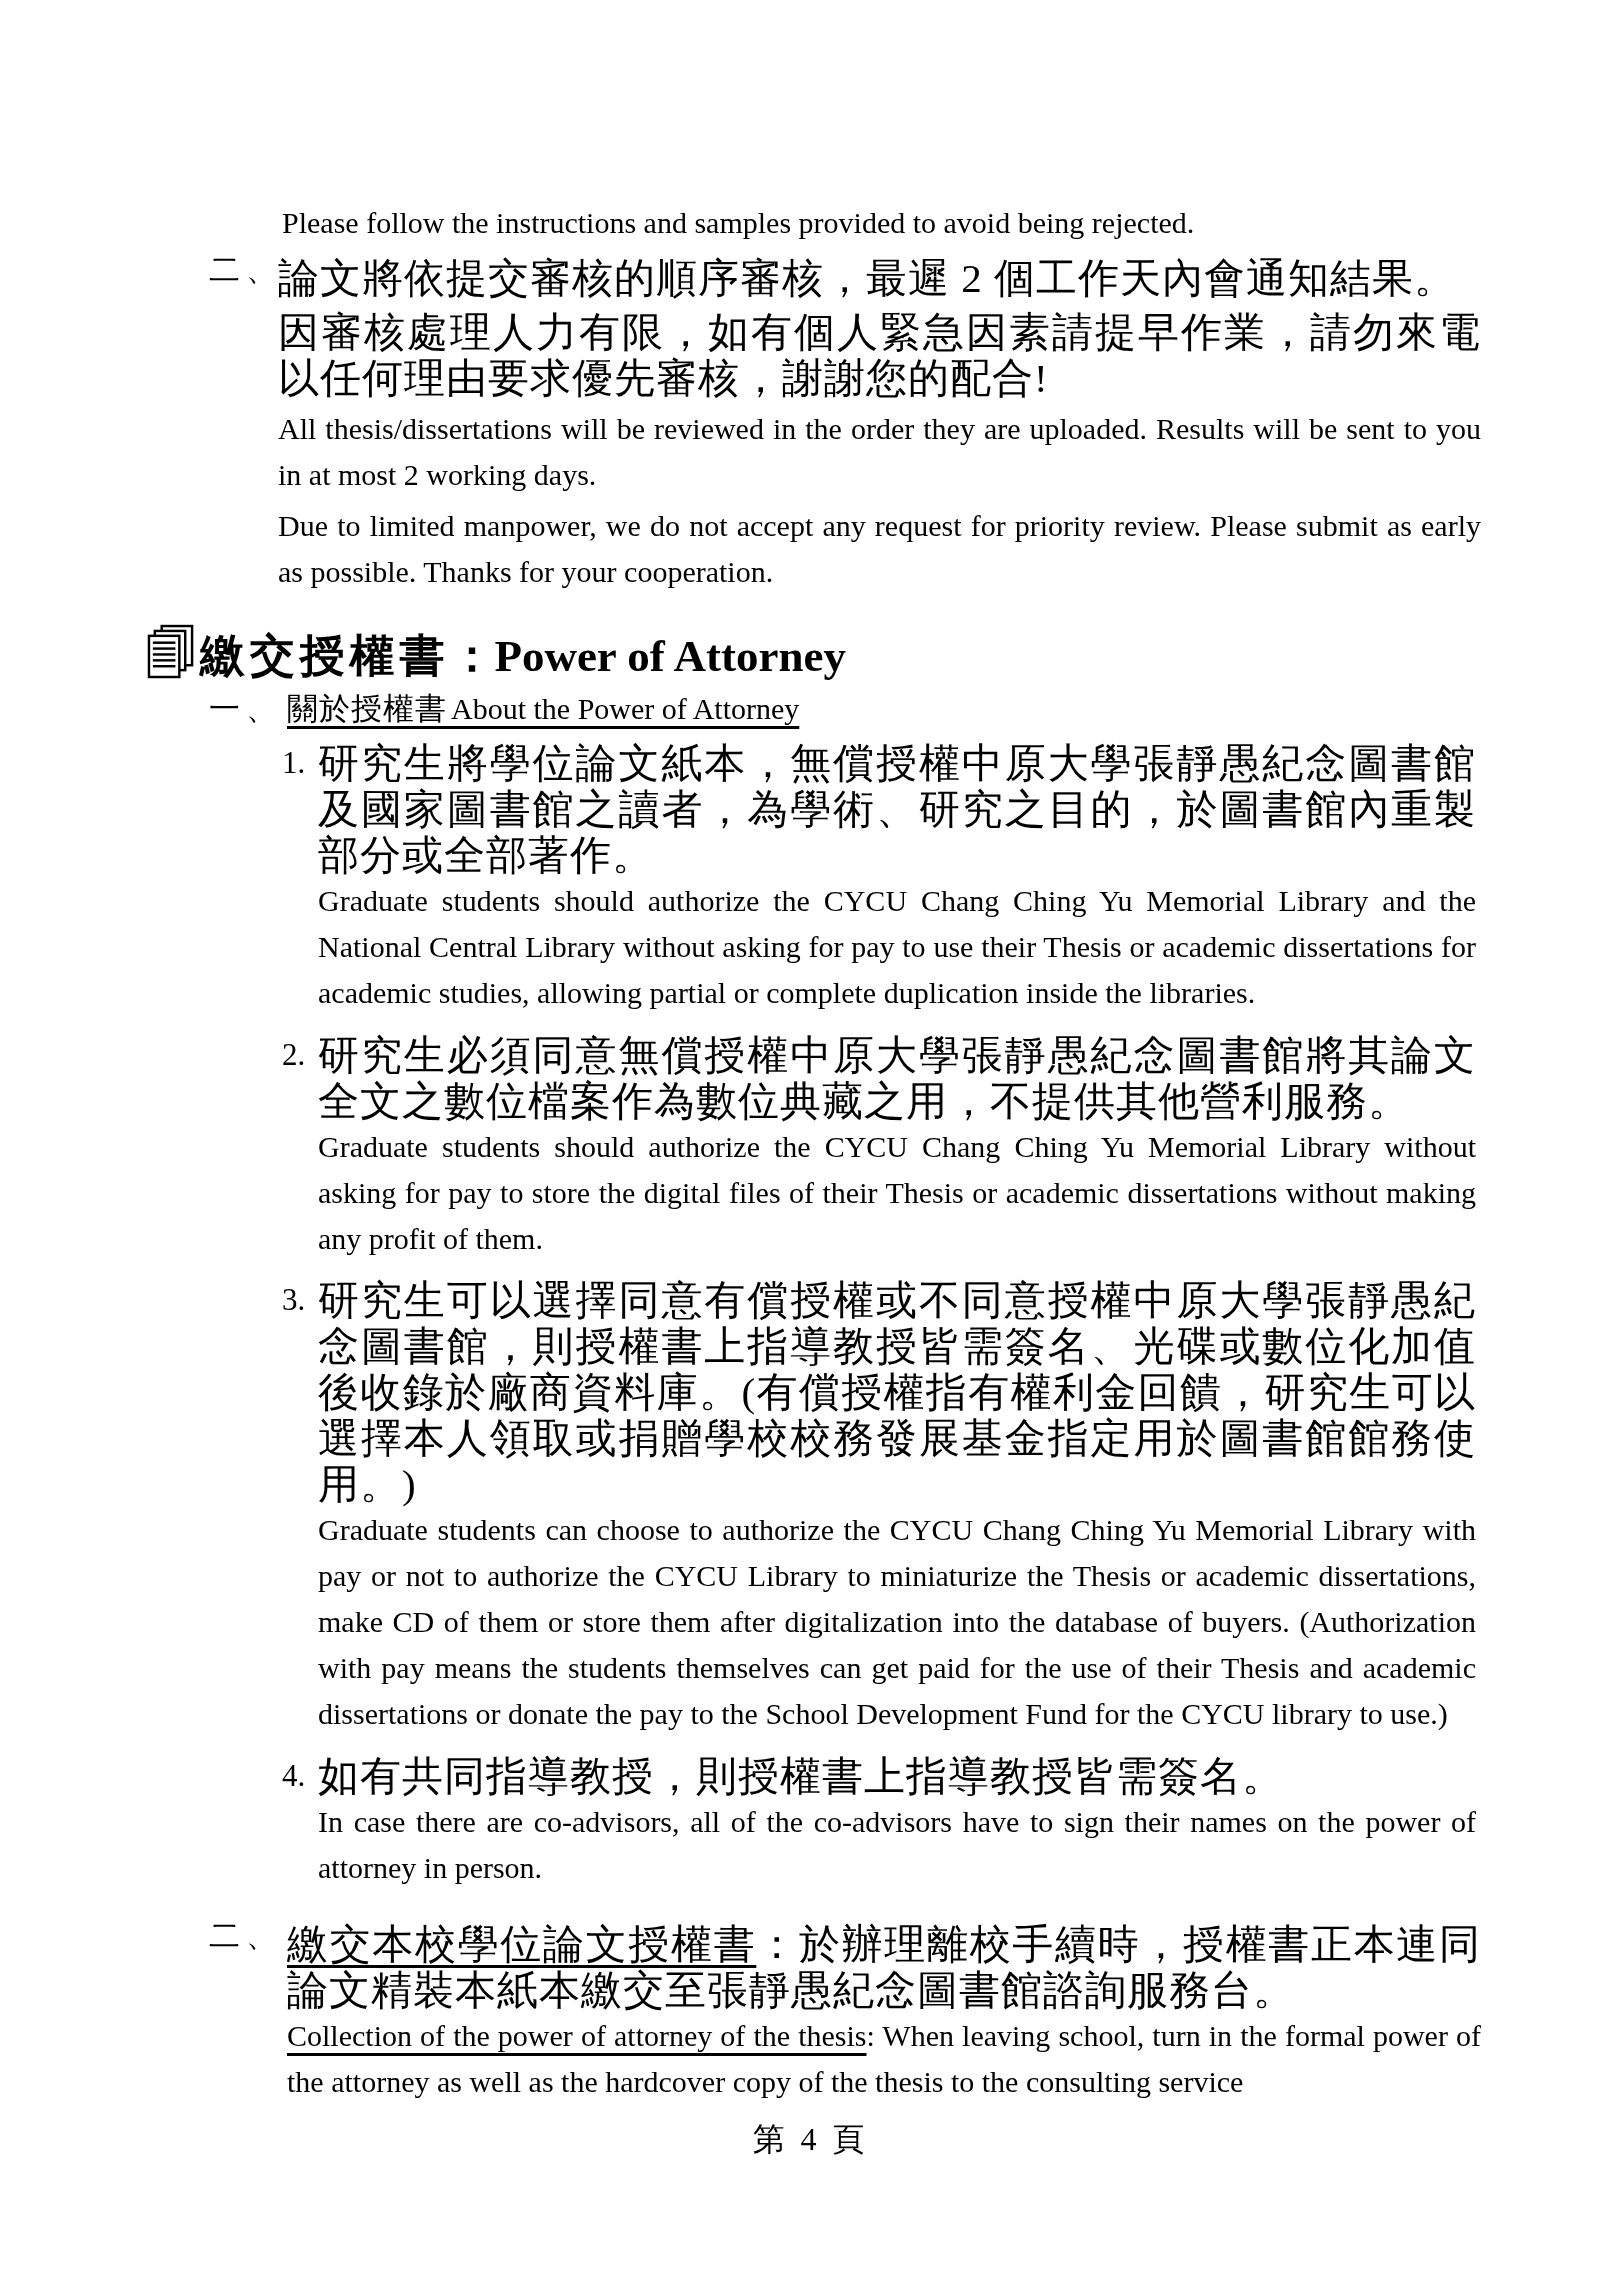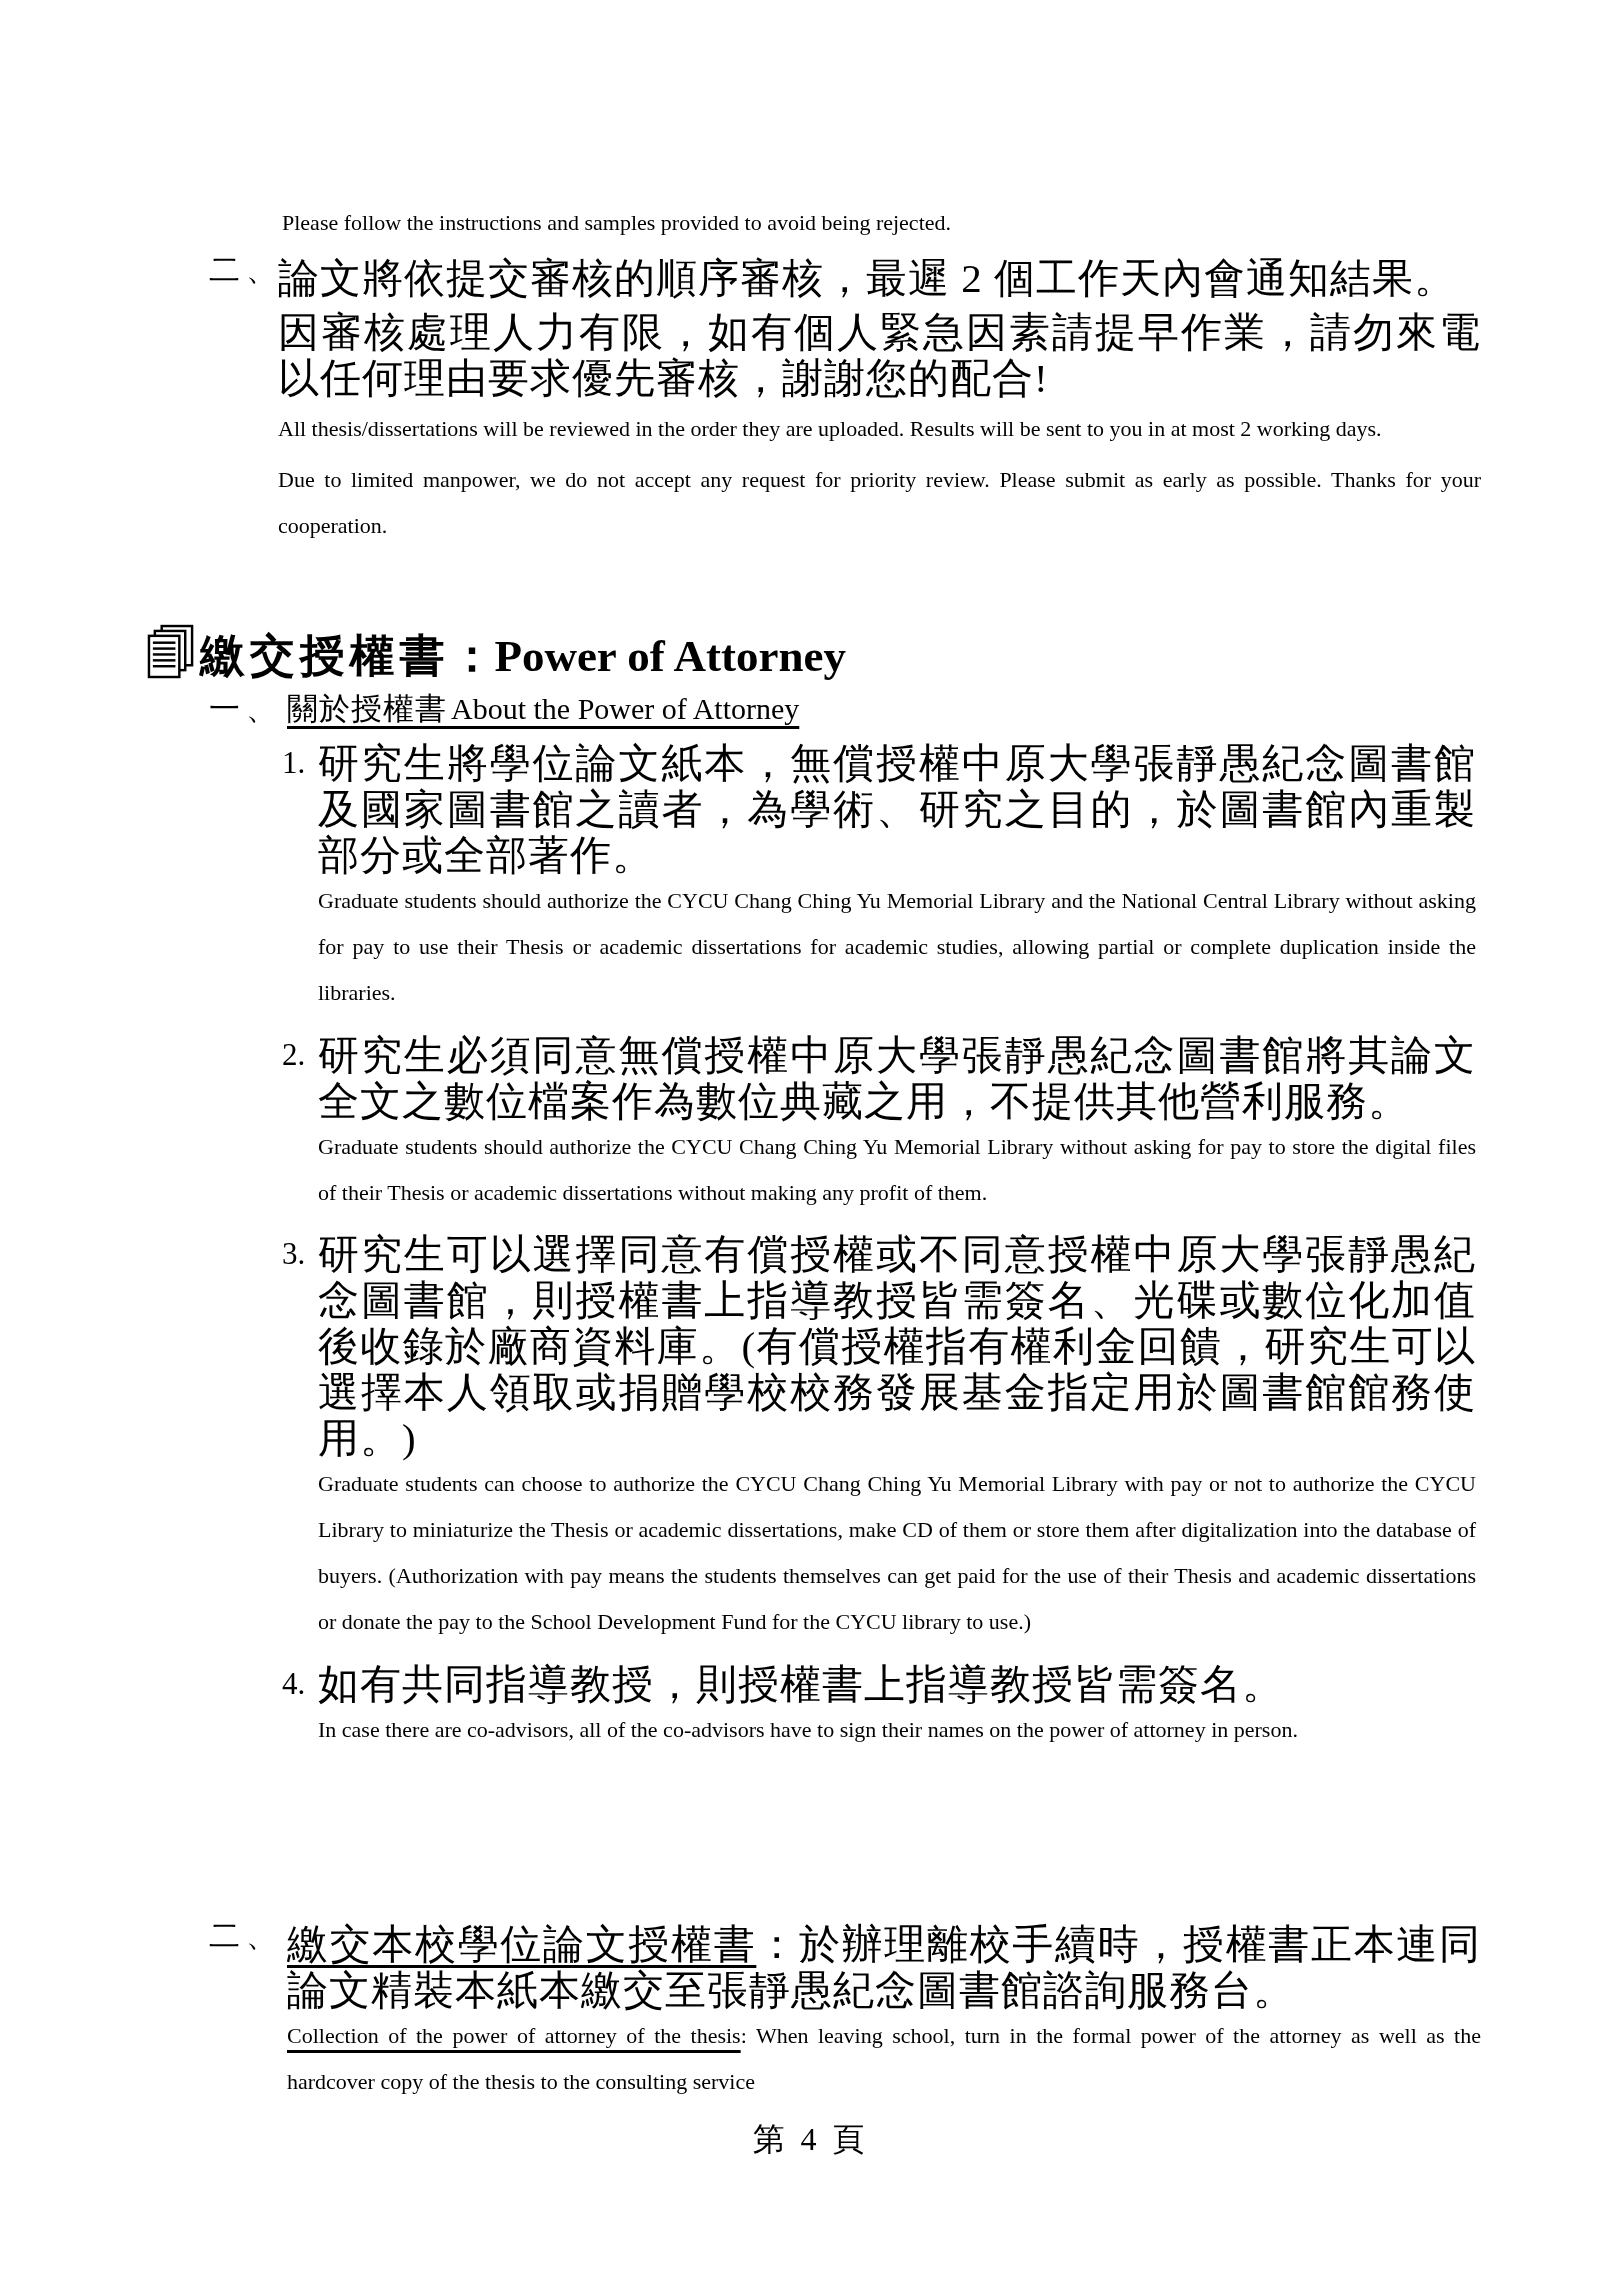--- a/index.html
+++ b/index.html
@@ -4,21 +4,21 @@
 <style>
   html,body{margin:0;padding:0;background:#e8e8e8;}
   .page{
     position:relative;
     width:1621px;height:2293px;
     background:#ffffff;color:#000000;
     font-family:"Liberation Serif","DejaVu Serif",serif;
     overflow:hidden;
     margin:0 auto;
   }
-  .en{font-size:22px;line-height:46px;text-align:justify;}
+  .en{font-size:30px;line-height:46px;text-align:justify;}
   .zh{font-size:41px;line-height:46px;text-align:justify;letter-spacing:1px;margin-top:8px;}
   p{margin:0;padding:0;}
 
   .p-please{position:absolute;left:282px;top:200px;width:1202px;text-align:left;}
 
   .hang{position:relative;}
   .hang .marker{position:absolute;left:0;top:0;font-size:31px;line-height:46px;letter-spacing:5.9px;white-space:nowrap;}
   .hang .hang-body{margin-left:78px;}
 
   .intro-block{position:absolute;left:209px;top:247px;width:1272px;}

